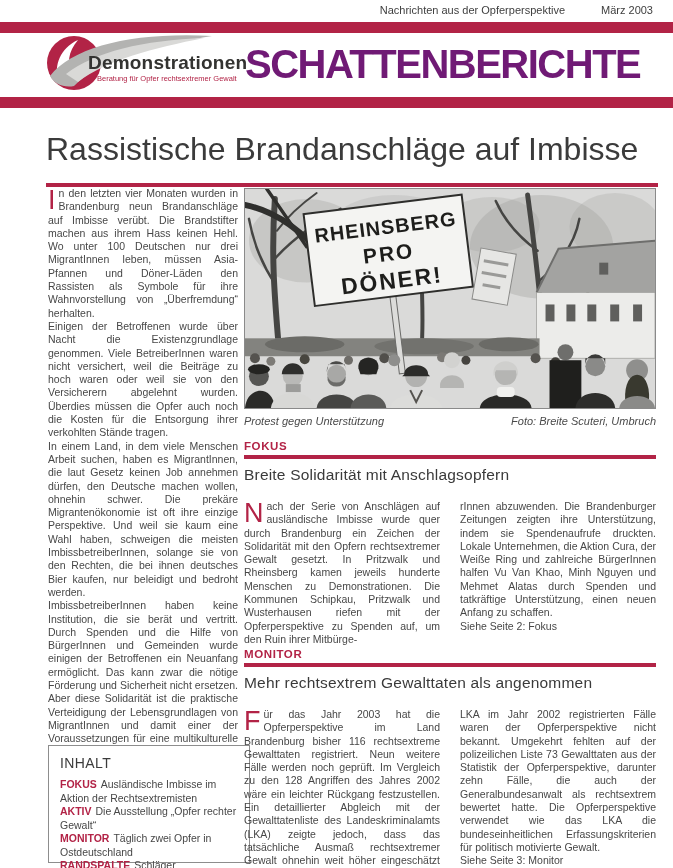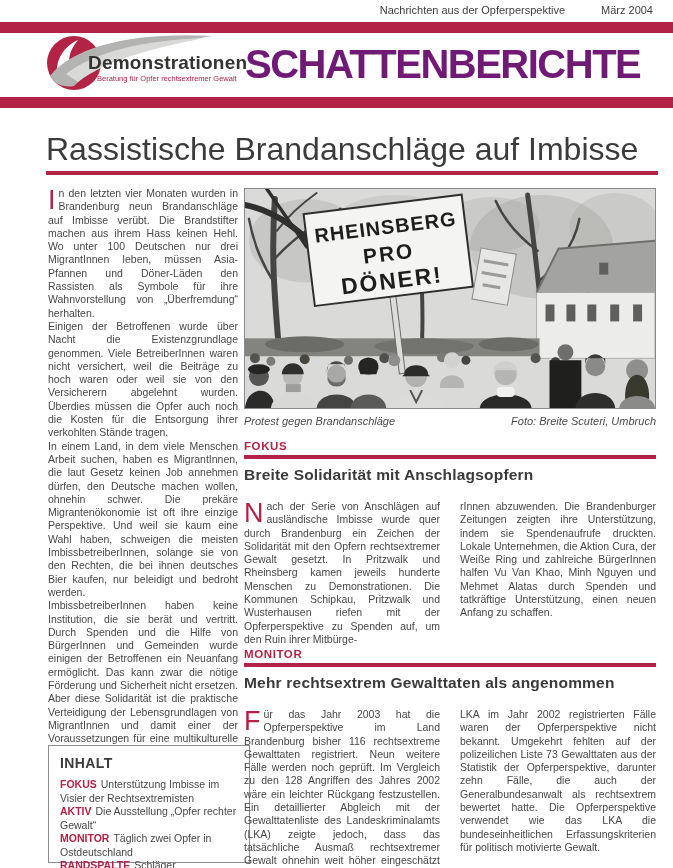--- a/index.html
+++ b/index.html
@@ -15,68 +15,68 @@
   .bar-mid { top:97px; }
   .logo-mark { position:absolute; left:44px; top:30px; }
   .logo-name { position:absolute; left:88px; top:52px; font-size:19px; font-weight:700;
     color:#333331; letter-spacing:0.2px; }
   .logo-tagline { position:absolute; left:97px; top:74px; font-size:7.5px; color:#b22346; }
   .nl-title { position:absolute; left:245px; top:42px; font-size:40px; font-weight:700;
     color:#701a75; letter-spacing:-1.5px; white-space:nowrap; }
   
   .lead-headline { position:absolute; left:46px; top:131px; width:612px;
     font-size:32px; font-weight:400; color:#3b3b3b; border-bottom:4px solid #b22346;
-    padding-bottom:3px; white-space:nowrap; }
+    padding-bottom:15px; white-space:nowrap; }
   
   .lead-col { position:absolute; left:48px; top:187px; width:190px;
     font-size:10.5px; line-height:13.3px; text-align:justify; color:#474747; }
   .lead-col p { margin:0; }
   .dropcap { float:left; font-size:27px; line-height:24px; color:#b22346;
     margin:1px 3px 0 0; font-weight:400; }
   
   .inhalt { position:absolute; left:48px; top:745px; width:202px; height:118px;
     box-sizing:border-box; border:1.5px solid #8d8d8d; background:#ffffff;
     padding:9px 11px; }
   .inhalt-title { font-size:14px; color:#3b3b3b; margin:0 0 7px 0;
-    letter-spacing:0.4px; font-weight:700; }
+    letter-spacing:0.4px; font-weight:400; }
   .inhalt-item { font-size:10.5px; line-height:13.5px; color:#474747; }
   .inhalt-item .kicker { color:#b22346; font-weight:700; margin-right:4px; }
   
   .photo-frame { position:absolute; left:244px; top:188px; width:412px; height:221px;
     border:1px solid #8a8a8a; box-sizing:border-box; background:#dadad9; }
   .photo-frame svg { display:block; width:100%; height:100%; }
   .caption { position:absolute; left:244px; top:415px; width:412px; display:flex;
     justify-content:space-between; font-size:11px; font-style:italic; color:#4a4a4a; }
   
   .kicker-row { position:absolute; left:244px; width:412px; font-size:11.5px;
     font-weight:700; color:#b22346; letter-spacing:0.6px;
     border-bottom:4px solid #b22346; padding-bottom:3px; }
   .fokus-kicker { top:440px; }
   .monitor-kicker { top:648px; }
   .section-headline { position:absolute; left:244px; width:412px; font-size:15.5px;
-    color:#3a3a3a; letter-spacing:0.2px; font-weight:700; }
+    color:#3a3a3a; letter-spacing:0.2px; font-weight:400; }
   .fokus-headline { top:466px; }
   .monitor-headline { top:674px; }
   .cols { position:absolute; left:244px; width:412px; display:flex; gap:20px;
     font-size:10.5px; line-height:13.3px; text-align:justify; color:#474747; }
   .fokus-cols { top:500px; }
   .monitor-cols { top:708px; }
   .col { width:196px; }
   .col p { margin:0; }
   .see-more { text-align:left; }
   .sign-text { font-family:"Liberation Sans", sans-serif; font-weight:700; fill:#1d1d1b; }
 </style>
 </head>
 <body>
 
 <div class="page">
 
   <div class="topline">
     <span>Nachrichten aus der Opferperspektive</span>
-    <span>März 2004</span>
+    <span>März 2003</span>
   </div>
   <div class="bar bar-top"></div>
 
   <svg class="logo-mark" width="210" height="62" viewBox="0 0 210 62">
     <circle cx="30" cy="33" r="27" fill="#b22346"></circle>
     <path d="M14,50 C10,36 16,18 34,10 C24,22 22,34 30,46 C24,52 18,53 14,50 Z" fill="#ffffff"></path>
     <path d="M6,46 C30,16 90,2 168,6 C120,14 60,26 30,56 C20,58 10,54 6,46 Z" fill="#b3b3b1"></path>
     <path d="M22,44 C50,22 100,10 160,8 C110,18 62,30 34,52 Z" fill="#d9d9d7"></path>
   </svg>
   <div class="logo-name">Demonstrationen</div>
@@ -90,21 +90,21 @@
   <div class="lead-col">
     <p><span class="dropcap">I</span><span>n den letzten vier Monaten wurden in Brandenburg neun Brandanschläge auf Imbisse verübt. Die Brandstifter machen aus ihrem Hass keinen Hehl. Wo unter 100 Deutschen nur drei MigrantInnen leben, müssen Asia-Pfannen und Döner-Läden den Rassisten als Symbole für ihre Wahnvorstellung von „Überfremdung“ herhalten.</span></p>
     <p>Einigen der Betroffenen wurde über Nacht die Existenzgrundlage genommen. Viele BetreiberInnen waren nicht versichert, weil die Beiträge zu hoch waren oder weil sie von den Versicherern abgelehnt wurden. Überdies müssen die Opfer auch noch die Kosten für die Entsorgung ihrer verkohlten Stände tragen.</p>
     <p>In einem Land, in dem viele Menschen Arbeit suchen, haben es MigrantInnen, die laut Gesetz keinen Job annehmen dürfen, den Deutsche machen wollen, ohnehin schwer. Die prekäre Migrantenökonomie ist oft ihre einzige Perspektive. Und weil sie kaum eine Wahl haben, schweigen die meisten ImbissbetreiberInnen, solange sie von den Rechten, die bei ihnen deutsches Bier kaufen, nur beleidigt und bedroht werden.</p>
     <p>ImbissbetreiberInnen haben keine Institution, die sie berät und vertritt. Durch Spenden und die Hilfe von BürgerInnen und Gemeinden wurde einigen der Betroffenen ein Neuanfang ermöglicht. Das kann zwar die nötige Förderung und Sicherheit nicht ersetzen. Aber diese Solidarität ist die praktische Verteidigung der Lebensgrundlagen von MigrantInnen und damit einer der Voraussetzungen für eine multikulturelle Gesellschaft, in der Menschen ohne Angst zusammen leben und arbeiten können.</p>
     <p>Opferperspektive e.V.</p>
   </div>
 
   <div class="inhalt">
     <div class="inhalt-title">INHALT</div>
-    <div class="inhalt-item"><span class="kicker">FOKUS</span><span>Unterstützung Imbisse im Visier der Rechtsextremisten</span></div>
+    <div class="inhalt-item"><span class="kicker">FOKUS</span><span>Ausländische Imbisse im Aktion der Rechtsextremisten</span></div>
     <div class="inhalt-item"><span class="kicker">AKTIV</span><span>Die Ausstellung „Opfer rechter Gewalt“</span></div>
     <div class="inhalt-item"><span class="kicker">MONITOR</span><span>Täglich zwei Opfer in Ostdeutschland</span></div>
     <div class="inhalt-item"><span class="kicker">RANDSPALTE</span><span>Schläger festgenommen</span></div>
   </div>
 
   <div class="photo-frame">
     <svg viewBox="0 0 412 220" preserveAspectRatio="none">
       <rect x="0" y="0" width="412" height="220" fill="#dadad9"></rect>
 
       <g stroke="#454543" fill="none" stroke-linecap="round">
@@ -207,39 +207,41 @@
         <circle cx="352" cy="178" r="10" fill="#8a8a88"></circle>
         <path d="M342,176 A10,10 0 0 1 362,176 L362,170 L342,170 Z" fill="#3a3a38"></path>
         <path d="M332,220 C334,200 370,200 372,220 Z" fill="#2e2e2c"></path>
         <circle cx="394" cy="182" r="11" fill="#8f8f8d"></circle>
         <path d="M382,212 C380,178 408,178 406,212 Z" fill="#39392f"></path>
         <path d="M376,220 C378,204 410,204 412,220 Z" fill="#8a8a88"></path>
       </g>
     </svg>
   </div>
   <div class="caption">
-    <span>Protest gegen Brandanschläge</span>
+    <span>Protest gegen Unterstützung</span>
     <span>Foto: Breite Scuteri, Umbruch</span>
   </div>
 
   <div class="kicker-row fokus-kicker">FOKUS</div>
   <div class="section-headline fokus-headline">Breite Solidarität mit Anschlagsopfern</div>
   <div class="cols fokus-cols">
     <div class="col">
       <p><span class="dropcap">N</span><span>ach der Serie von Anschlägen auf ausländische Imbisse wurde quer durch Brandenburg ein Zeichen der Solidarität mit den Opfern rechtsextremer Gewalt gesetzt. In Pritzwalk und Rheinsberg kamen jeweils hunderte Menschen zu Demonstrationen. Die Kommunen Schipkau, Pritzwalk und Wusterhausen riefen mit der Opferperspektive zu Spenden auf, um den Ruin ihrer Mitbürge-</span></p>
     </div>
     <div class="col">
       <p>rInnen abzuwenden. Die Brandenburger Zeitungen zeigten ihre Unterstützung, indem sie Spendenaufrufe druckten. Lokale Unternehmen, die Aktion Cura, der Weiße Ring und zahlreiche BürgerInnen halfen Vu Van Khao, Minh Nguyen und Mehmet Alatas durch Spenden und tatkräftige Unterstützung, einen neuen Anfang zu schaffen.</p>
+      <p class="see-more">Siehe Seite 2: Fokus</p>
     </div>
   </div>
 
   <div class="kicker-row monitor-kicker">MONITOR</div>
   <div class="section-headline monitor-headline">Mehr rechtsextrem Gewalttaten als angenommen</div>
   <div class="cols monitor-cols">
     <div class="col">
       <p><span class="dropcap">F</span><span>ür das Jahr 2003 hat die Opferperspektive im Land Brandenburg bisher 116 rechtsextreme Gewalttaten registriert. Neun weitere Fälle werden noch geprüft. Im Vergleich zu den 128 Angriffen des Jahres 2002 wäre ein leichter Rückgang festzustellen. Ein detaillierter Abgleich mit der Gewalttatenliste des Landeskriminalamts (LKA) zeigte jedoch, dass das tatsächliche Ausmaß rechtsextremer Gewalt ohnehin weit höher eingeschätzt werden muss: 35 der 81 vom</span></p>
     </div>
     <div class="col">
       <p>LKA im Jahr 2002 registrierten Fälle waren der Opferperspektive nicht bekannt. Umgekehrt fehlten auf der polizeilichen Liste 73 Gewalttaten aus der Statistik der Opferperspektive, darunter zehn Fälle, die auch der Generalbundesanwalt als rechtsextrem bewertet hatte. Die Opferperspektive verwendet wie das LKA die bundeseinheitlichen Erfassungskriterien für politisch motivierte Gewalt.</p>
+      <p class="see-more">Siehe Seite 3: Monitor</p>
     </div>
   </div>
 
 </div>
 
 </body></html>

